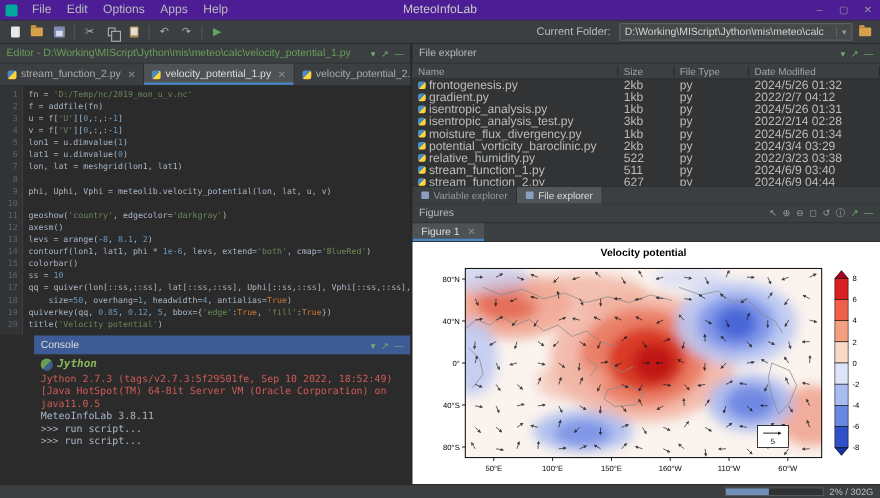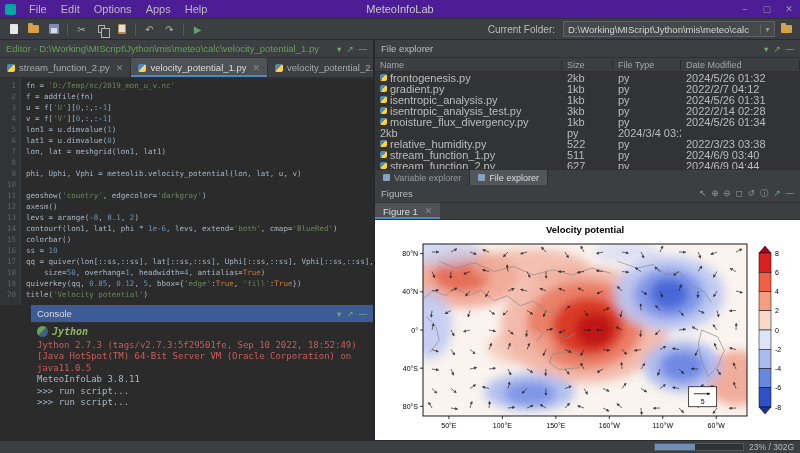--- a/index.html
+++ b/index.html
@@ -343,20 +343,24 @@
             <div class="fx-row">
               <div class="fx-name">
                 <span class="pyicon"></span>
                 <span>moisture_flux_divergency.py</span>
               </div>
               <div>1kb</div>
               <div>py</div>
               <div>2024/5/26 01:34</div>
             </div>
             <div class="fx-row">
+              <div class="fx-name">
+                <span class="pyicon"></span>
+                <span>potential_vorticity_baroclinic.py</span>
+              </div>
               <div>2kb</div>
               <div>py</div>
               <div>2024/3/4 03:29</div>
             </div>
             <div class="fx-row">
               <div class="fx-name">
                 <span class="pyicon"></span>
                 <span>relative_humidity.py</span>
               </div>
               <div>522</div>
@@ -667,16 +671,16 @@
         </div>
       </div>
     </div>
   </div>
 
   <div class="statusbar">
     <div class="sb-right">
       <div class="sb-progress">
         <div class="sb-progress-fill"></div>
       </div>
-      <span>23% / 302G</span>
+      <span>2% / 302G</span>
     </div>
   </div>
 </div>
 
 </body></html>

